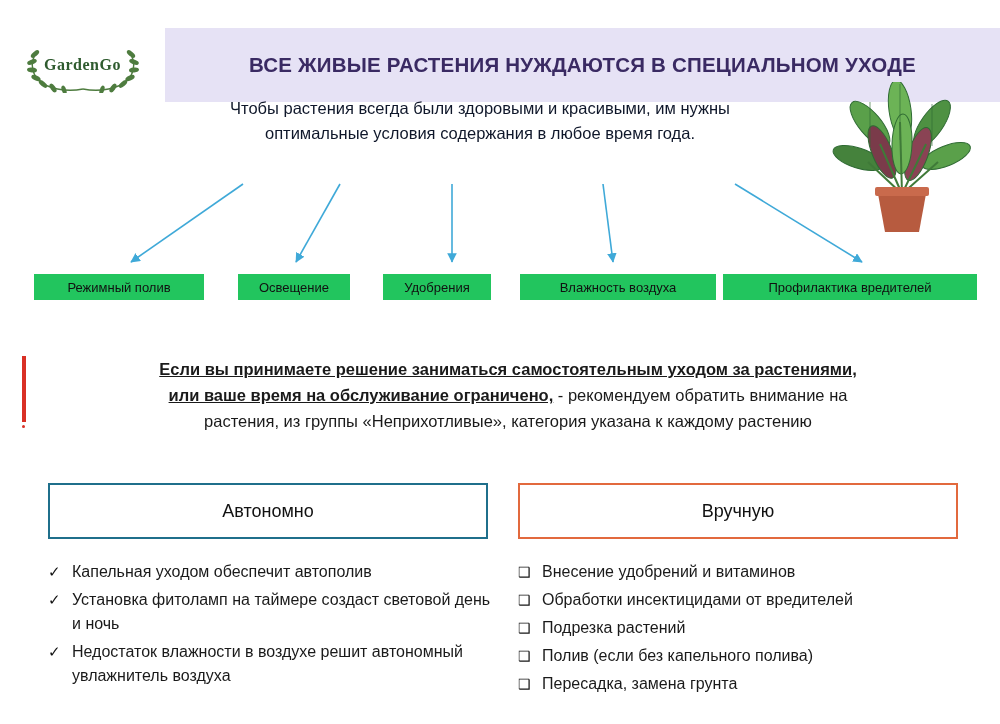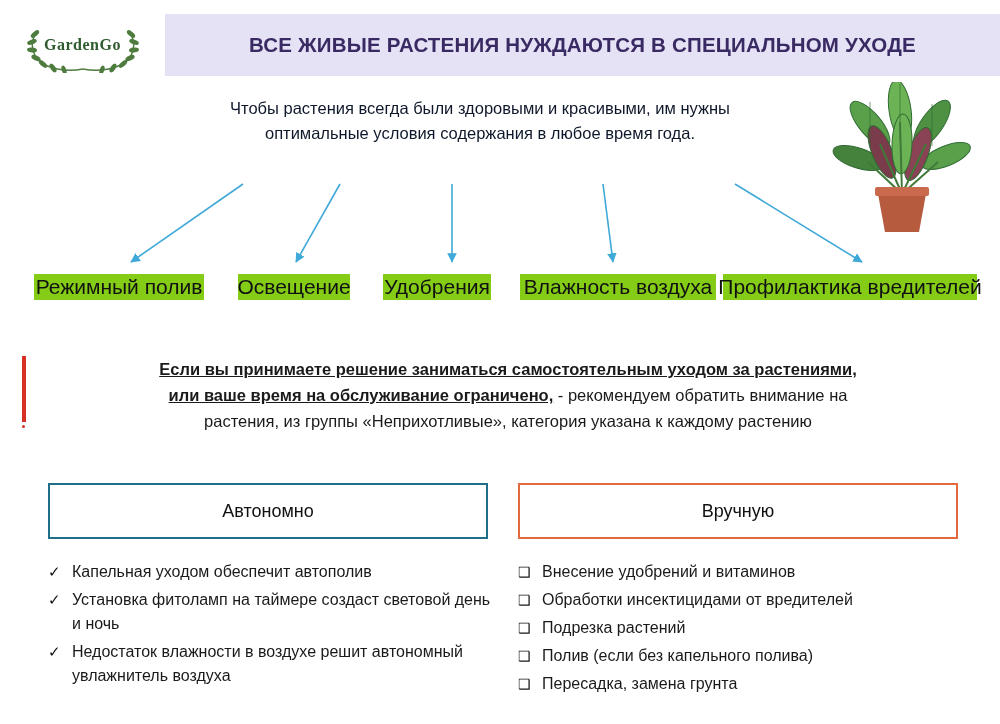--- a/index.html
+++ b/index.html
@@ -12,22 +12,22 @@
     background: #ffffff;
     font-family: "Liberation Sans", sans-serif;
     color: #1a1a1a;
     position: relative;
     overflow: hidden;
   }
 
   
   .header {
     position: absolute;
-    left: 0; top: 14px;
-    width: 1000px; height: 62px;
+    left: 0; top: 28px;
+    width: 1000px; height: 74px;
     display: flex;
     align-items: stretch;
   }
   .logo-box {
     width: 165px;
     background: #ffffff;
     display: flex;
     flex-direction: column;
     align-items: center;
     justify-content: center;
@@ -93,25 +93,25 @@
   
   .tags {
     position: absolute;
     left: 0; top: 274px;
     width: 1000px; height: 26px;
   }
   .tag {
     position: absolute;
     top: 0;
     height: 26px;
-    background: #84cc16;
+    background: #22c55e;
     display: flex;
     align-items: center;
     justify-content: center;
-    font-size: 21px;
+    font-size: 13px;
     color: #111;
     white-space: nowrap;
     padding: 0 7px;
     box-sizing: border-box;
   }
 
   
   .quote-bar {
     position: absolute;
     left: 22px; top: 356px;

